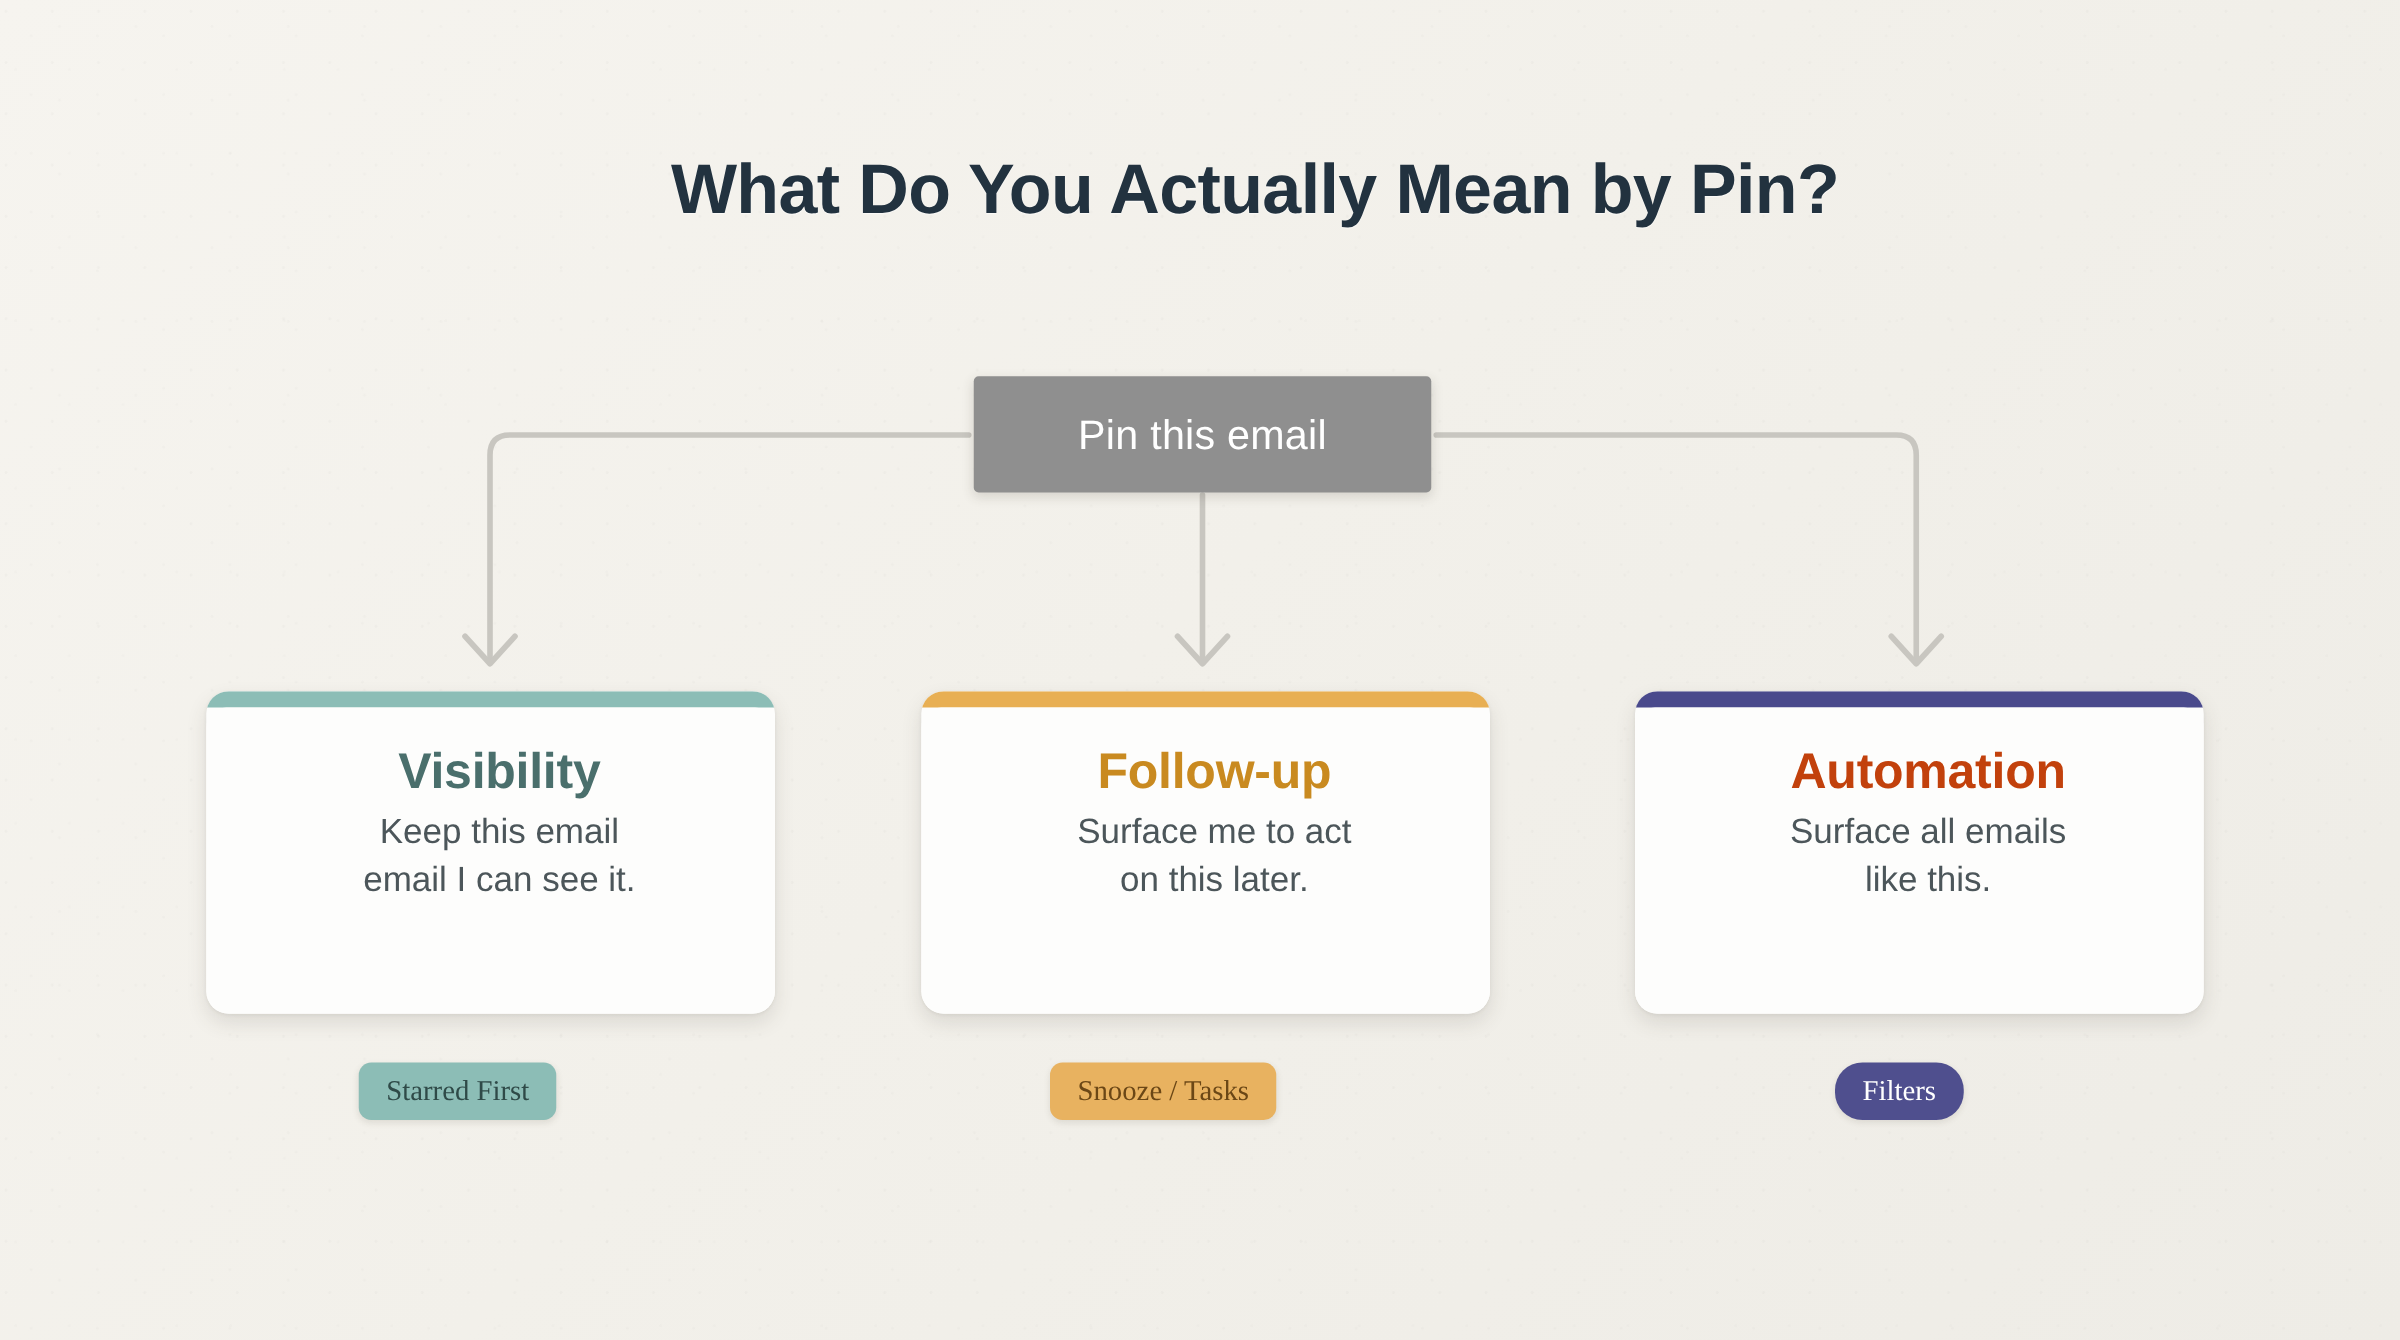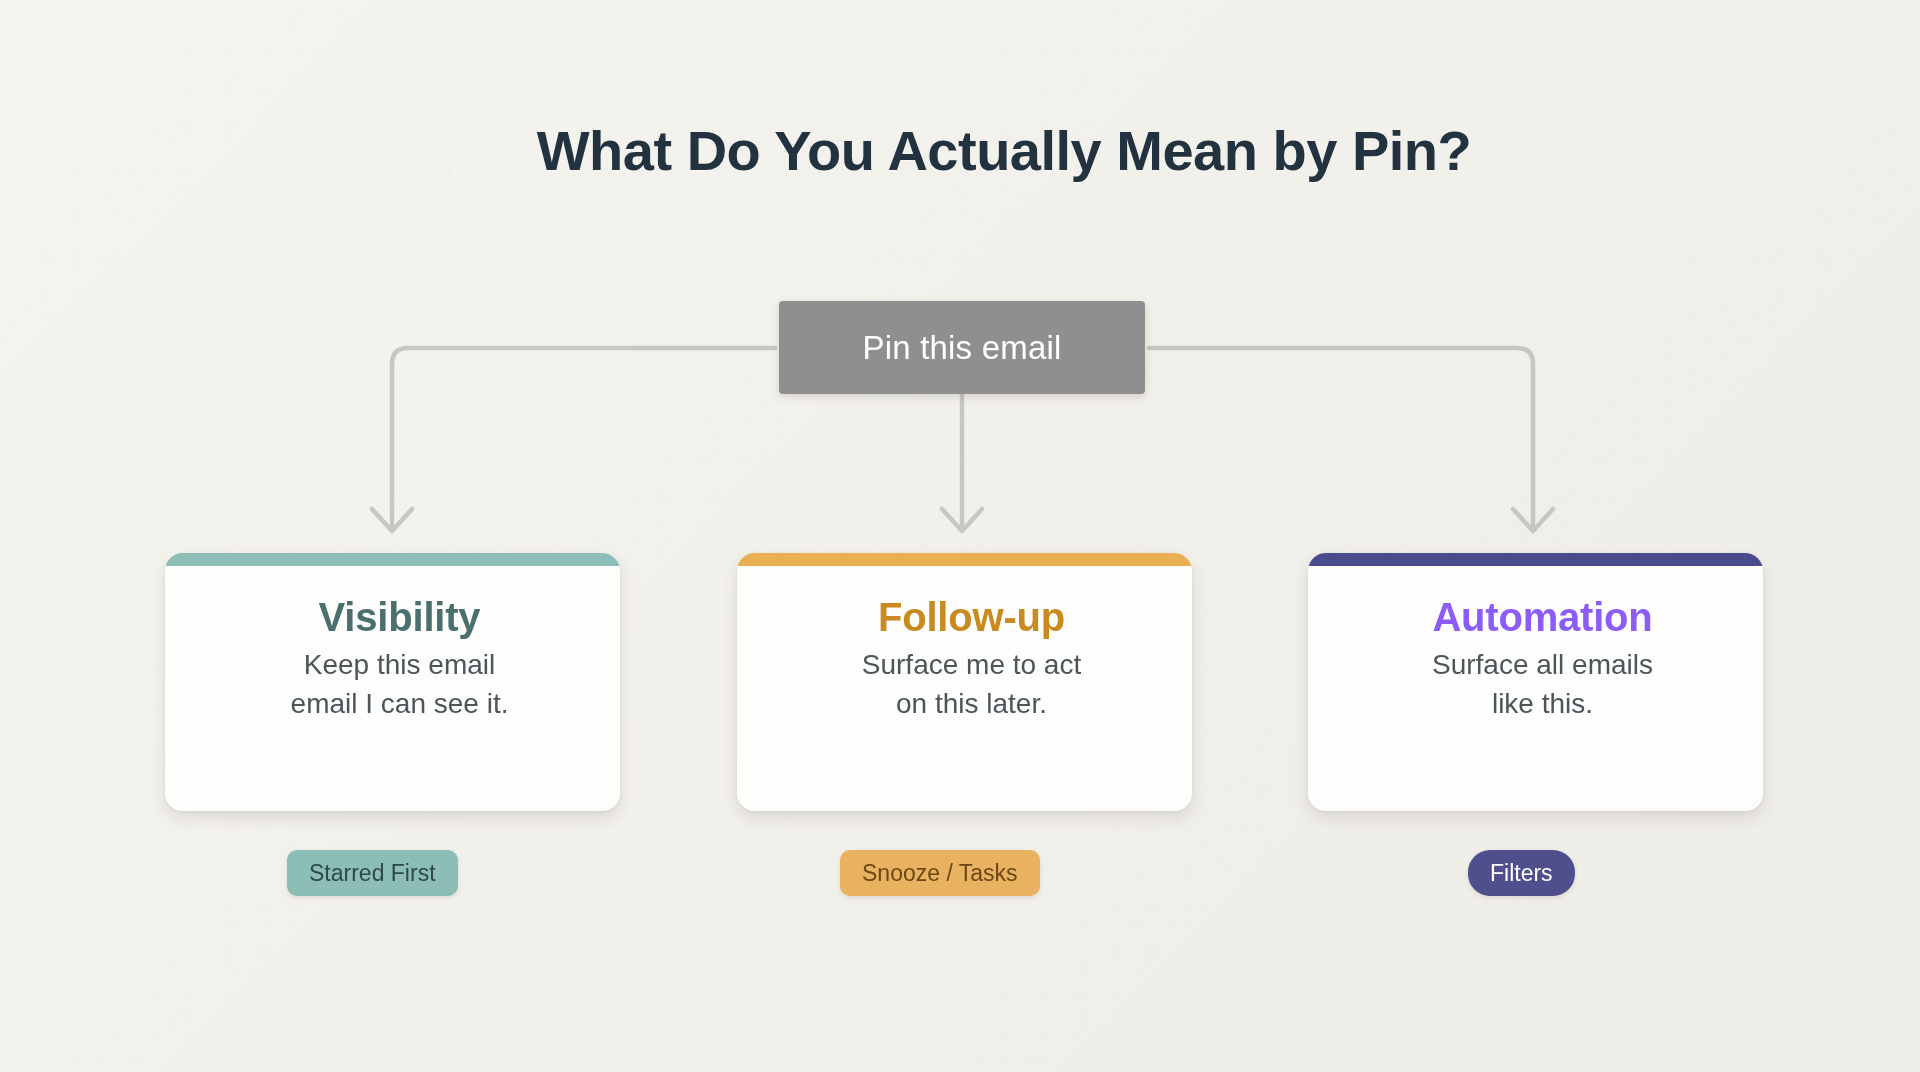--- a/index.html
+++ b/index.html
@@ -126,20 +126,21 @@
     position: absolute;
     top: 850px;
     height: 46px;
     line-height: 46px;
     border-radius: 10px;
     font-size: 23px;
     text-align: center;
     padding: 0 22px;
     white-space: nowrap;
     box-shadow: 0 2px 5px rgba(70,64,52,0.12);
+    font-family: Liberation Serif, serif;
   }
   #pill-visibility  { left: 287px; }
   #pill-followup    { left: 840px; }
   #pill-automation  { left: 1468px; }
 </style>
 </head>
 <body>
 
 <div id="canvas" style="background-color: rgb(244, 242, 237);">
 
@@ -181,21 +182,21 @@
       <div class="card-desc">
         <div>Surface me to act</div>
         <div>on this later.</div>
       </div>
     </div>
   </div>
 
   <div class="card" id="card-automation">
     <div class="accent-bar" style="background: rgb(74, 74, 140);"></div>
     <div class="card-inner">
-      <div class="card-title" style="color: #8b5cf6;">Automation</div>
+      <div class="card-title" style="color: #c2410c;">Automation</div>
       <div class="card-desc">
         <div>Surface all emails</div>
         <div>like this.</div>
       </div>
     </div>
   </div>
 
   <div class="pill" id="pill-visibility" style="background: rgb(140, 189, 182); color: rgb(47, 74, 72);">Starred First</div>
   <div class="pill" id="pill-followup" style="background: rgb(232, 178, 96); color: rgb(107, 71, 22);">Snooze / Tasks</div>
   <div class="pill" id="pill-automation" style="background: rgb(79, 79, 142); color: rgb(255, 255, 255); border-radius: 22px;">Filters</div>

